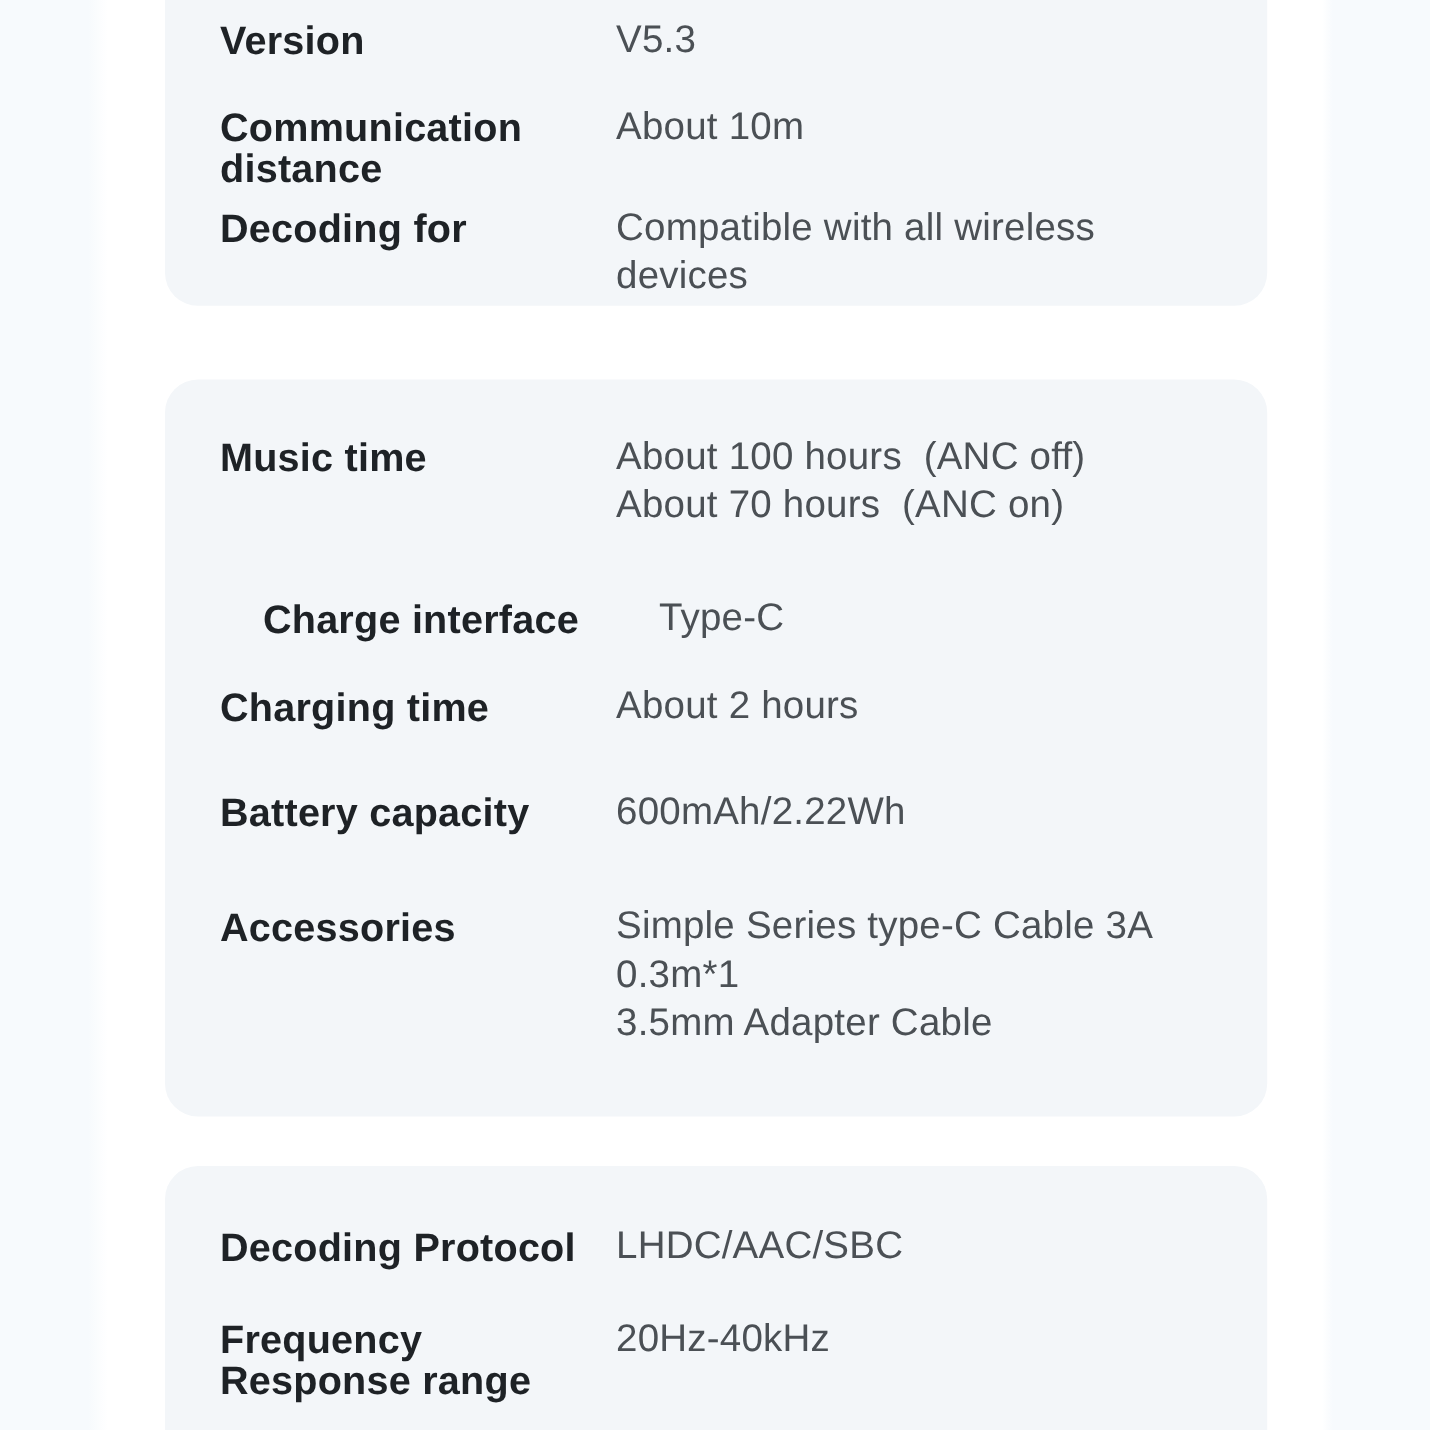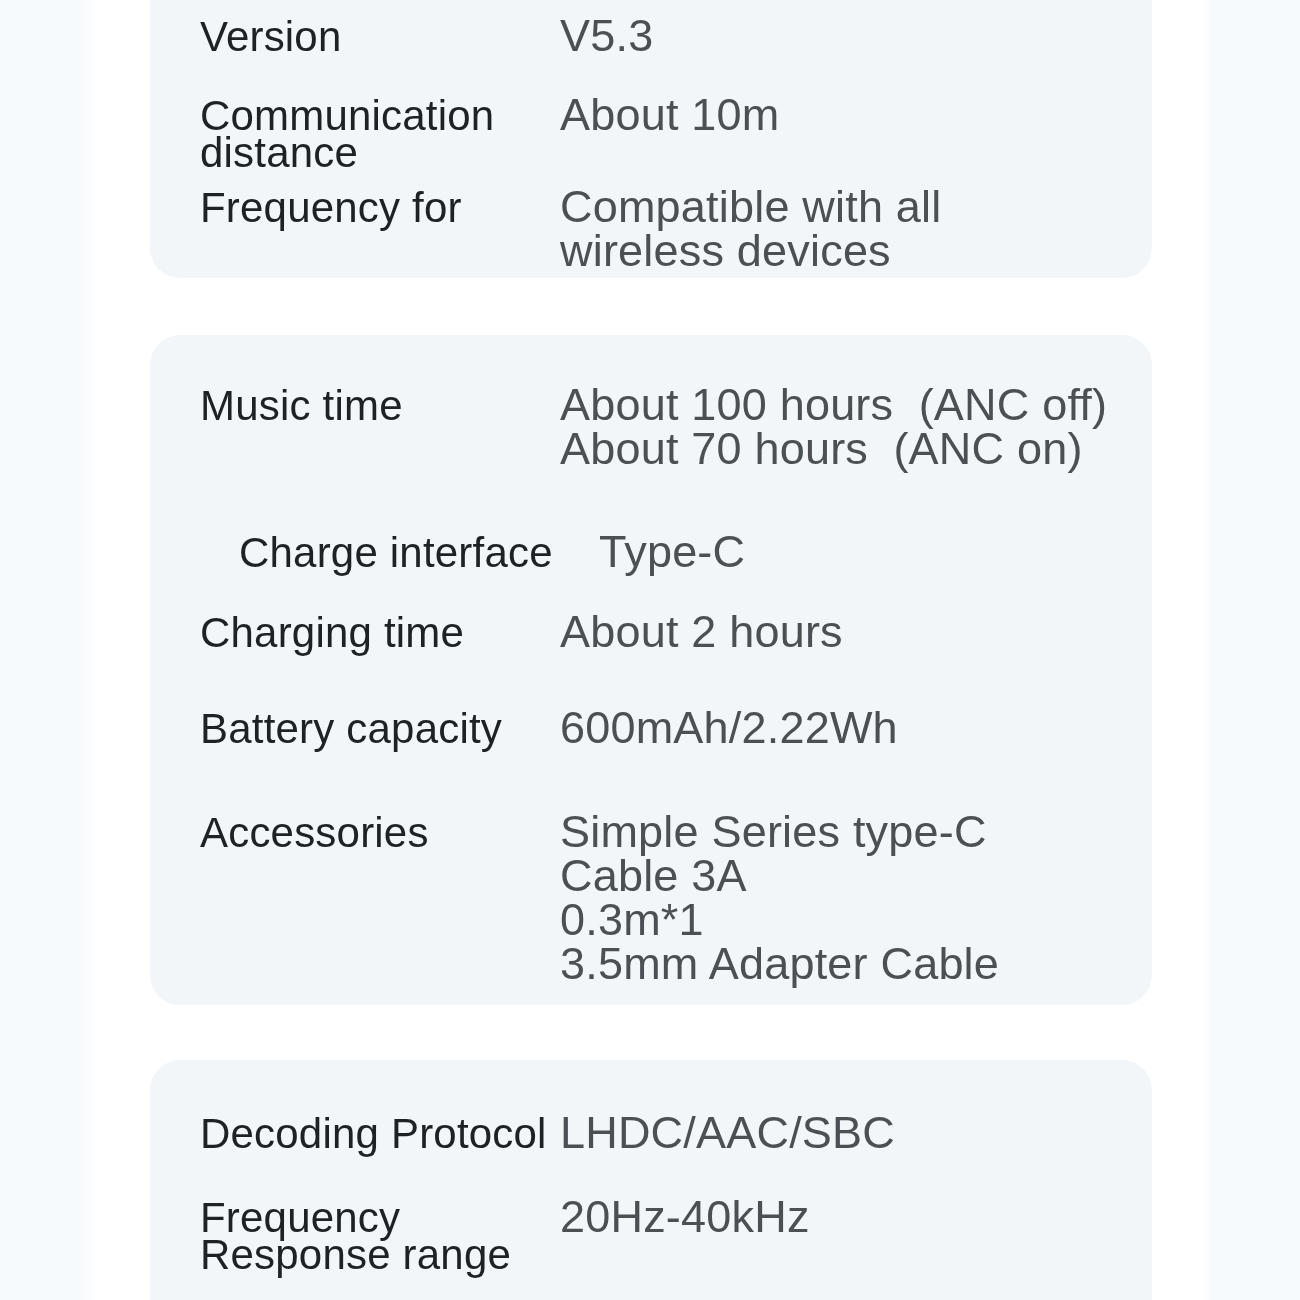--- a/index.html
+++ b/index.html
@@ -30,38 +30,38 @@
   .spec-card{
     position:absolute;
     left:150px;
     width:1002px;
     background:var(--card);
     border-radius:30px;
     padding-left:50px;
     padding-right:40px;
   }
   .card-0{top:-62px;height:340px;padding-top:80px;}
-  .card-1{top:335px;height:670px;padding-top:52px;}
+  .card-1{top:345px;height:670px;padding-top:52px;}
   .card-2{top:1060px;height:320px;padding-top:55px;}
   .row{
     display:flex;
     align-items:flex-start;
   }
   .label{
     flex:0 0 360px;
-    font-size:42px;
+    font-size:36px;
     line-height:37px;
-    font-weight:400;
+    font-weight:700;
     color:var(--label);
     letter-spacing:0.2px;
     white-space:pre-wrap;
   }
   .value{
     flex:1;
-    font-size:45px;
+    font-size:35px;
     line-height:44px;
     font-weight:400;
     color:var(--value);
     letter-spacing:0.2px;
     white-space:pre-wrap;
     margin-top:-4px;
   }
   
   .card-0 .row:nth-child(2){margin-top:39px;}
   .card-0 .row:nth-child(3){margin-top:18px;}
@@ -81,21 +81,21 @@
   <div class="row">
     <div class="label">Version</div>
     <div class="value">V5.3</div>
   </div>
   <div class="row">
     <div class="label">Communication
 distance</div>
     <div class="value">About 10m</div>
   </div>
   <div class="row">
-    <div class="label">Frequency for</div>
+    <div class="label">Decoding for</div>
     <div class="value">Compatible with all wireless devices</div>
   </div>
 </div>
 
 <div class="spec-card card-1">
   <div class="row">
     <div class="label">Music time</div>
     <div class="value">About 100 hours  (ANC off)
 About 70 hours  (ANC on)</div>
   </div>

